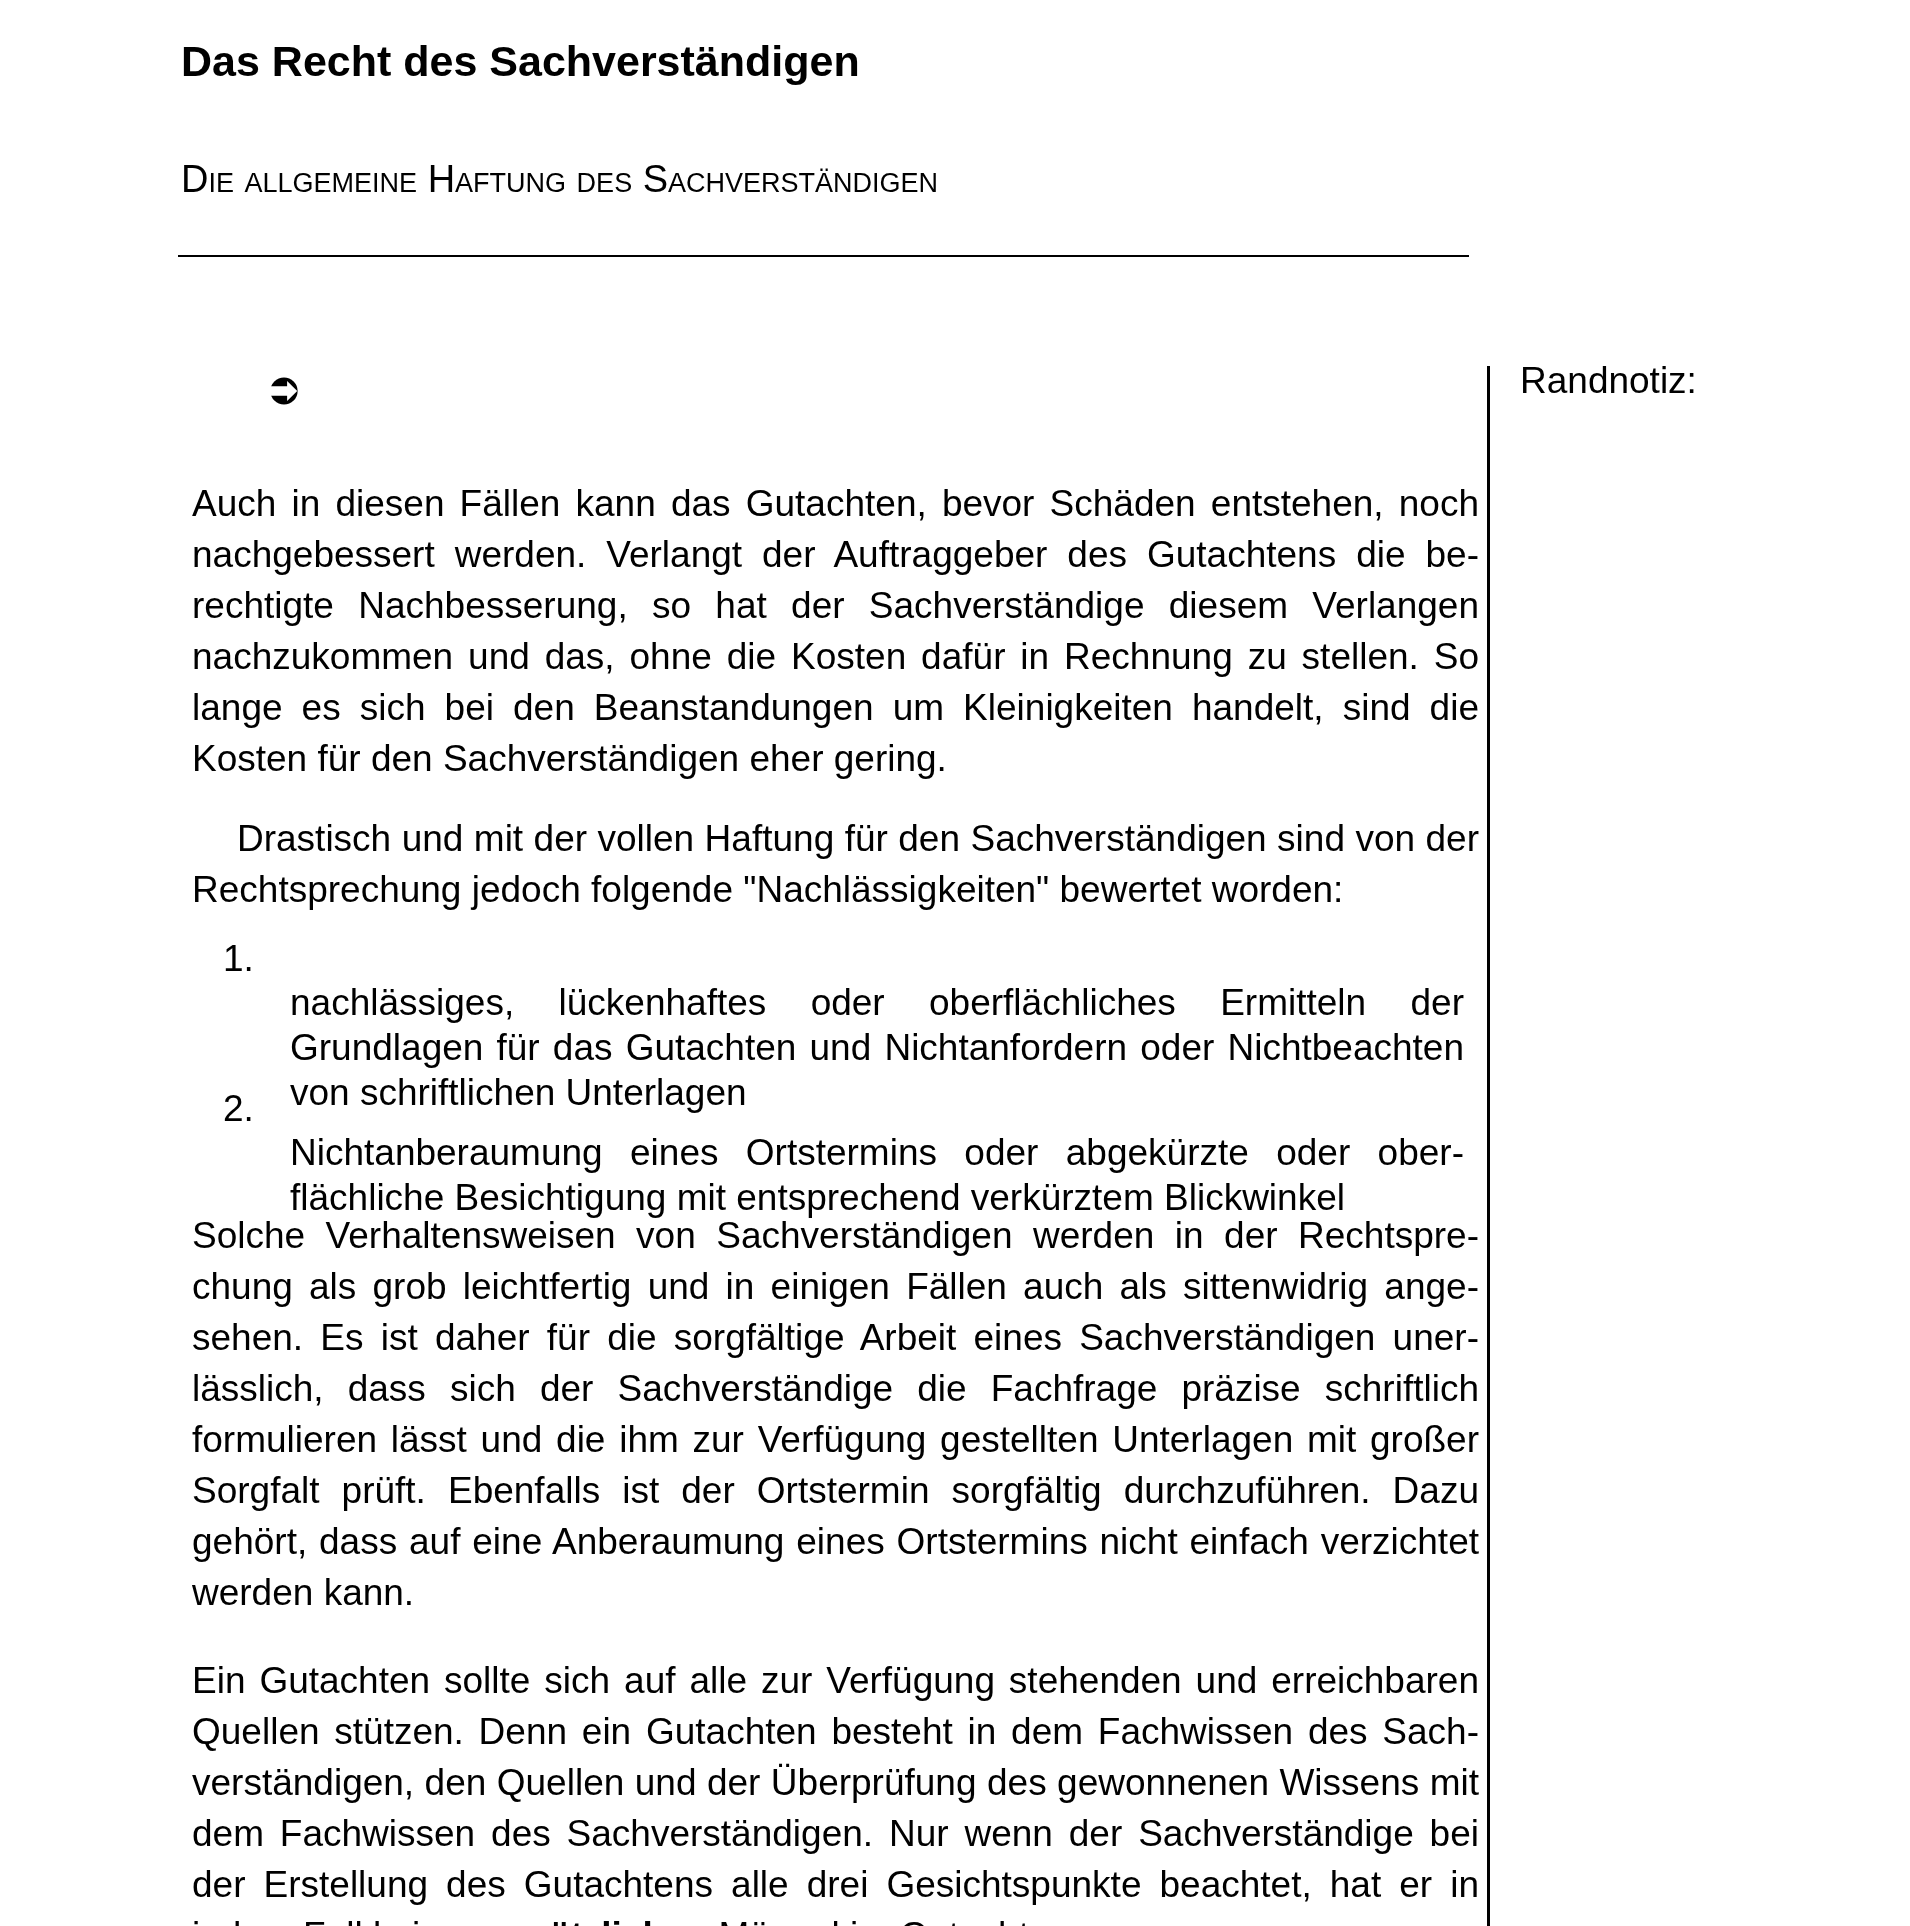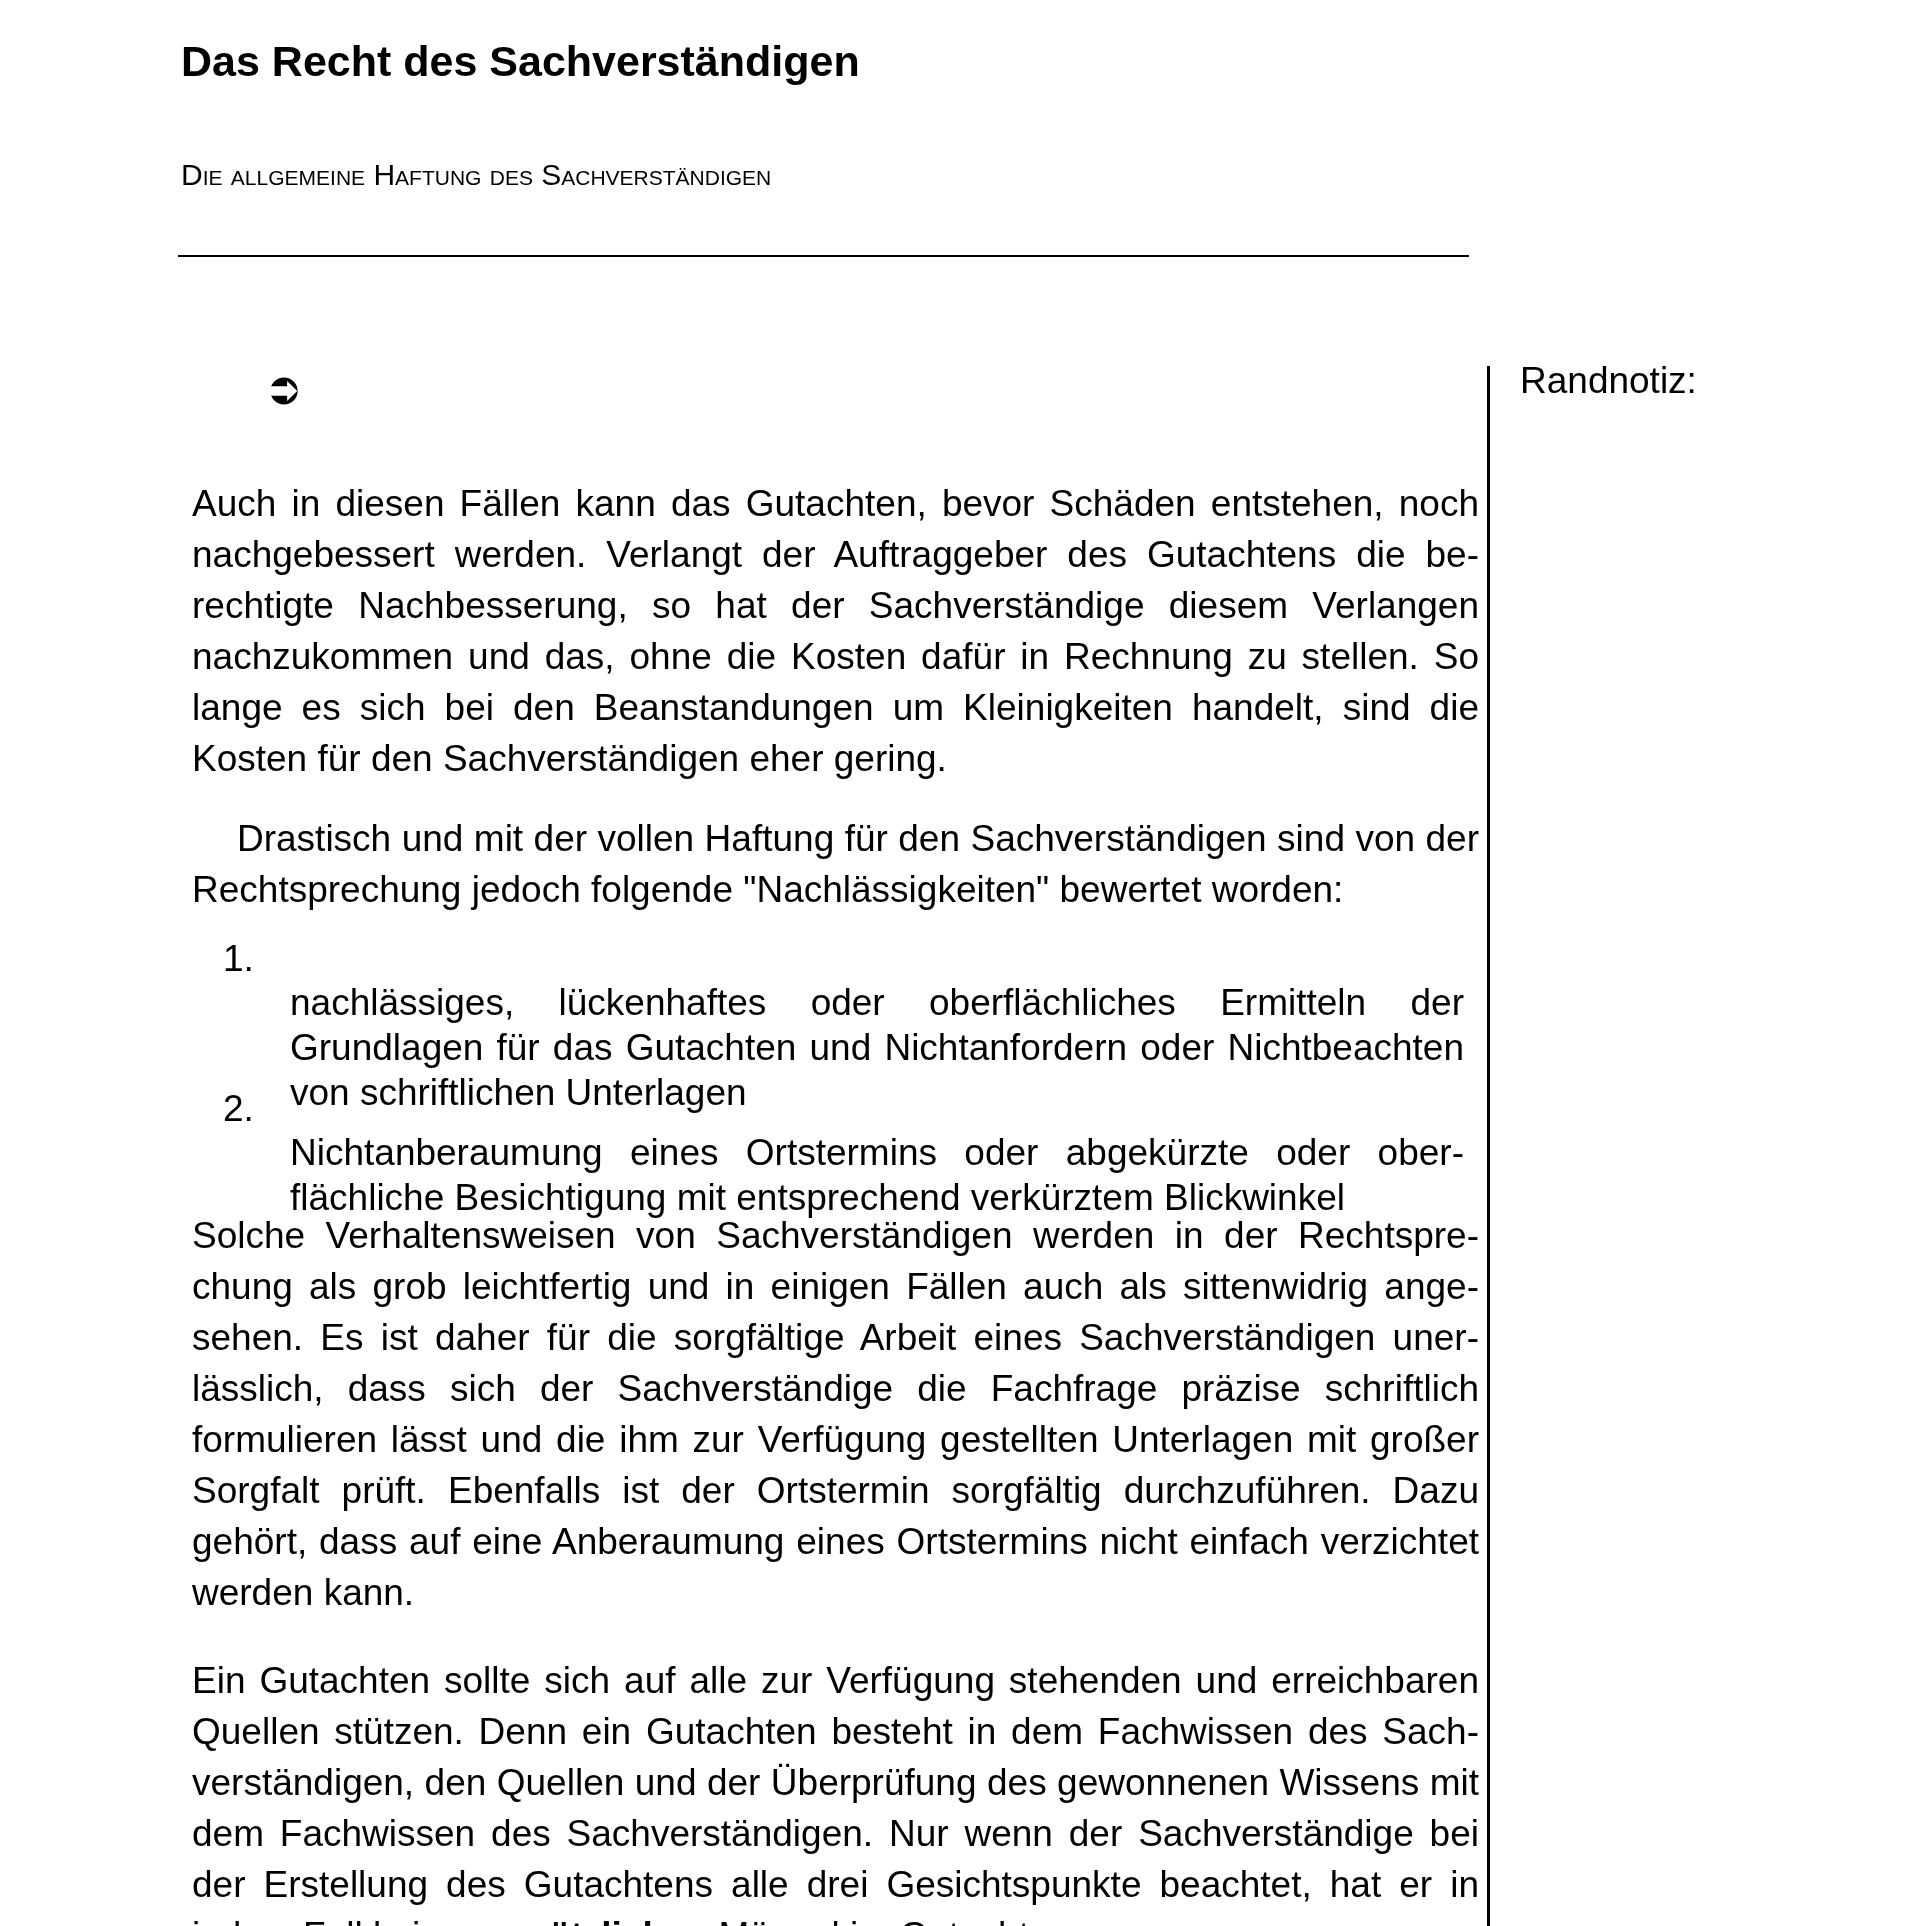--- a/index.html
+++ b/index.html
@@ -1,20 +1,20 @@
 <!DOCTYPE html>
 <html style="font-size:6.2px"><head>
 <meta charset="utf-8">
 <style>
   html, body { margin: 0; padding: 0; background: #ffffff; }
   body { width: 1911px; height: 2703px; position: relative; overflow: hidden;
          font-family: "Liberation Sans", sans-serif; color: #000; }
   .abs { position: absolute; }
   #doc-title { left: 181px; top: 37px; font-size: 43px; font-weight: bold; white-space: nowrap; }
-  #section-heading { left: 181px; top: 158px; font-size: 30px; white-space: nowrap; font-variant: small-caps; letter-spacing: 0; }
+  #section-heading { left: 181px; top: 158px; font-size: 38px; white-space: nowrap; font-variant: small-caps; letter-spacing: 0; }
   #header-rule { left: 178px; top: 255px; width: 1291px; height: 2.3px; background: #000; }
   #margin-line { left: 1487px; top: 366px; width: 3.1px; height: 2234px; background: #000; }
   #margin-note { left: 1520px; top: 360px; font-size: 37px; white-space: nowrap; }
   .body-text { position: absolute; left: 192px; width: 1287px; font-size: 37px; line-height: 51px; text-align: justify; }
   .body-text b { font-weight: bold; }
   #bullet { left: 178px; top: 358px; }
   #bullet-icon { position: absolute; left: 92px; top: 19px; width: 28px; height: 28px; }
   #bullet-text { position: absolute; left: 181px; top: 0; width: 1106px; font-size: 37px; line-height: 51px; text-align: justify; }
   #p1 { top: 478px; }
   #p2 { top: 813px; text-indent: 45px; }

